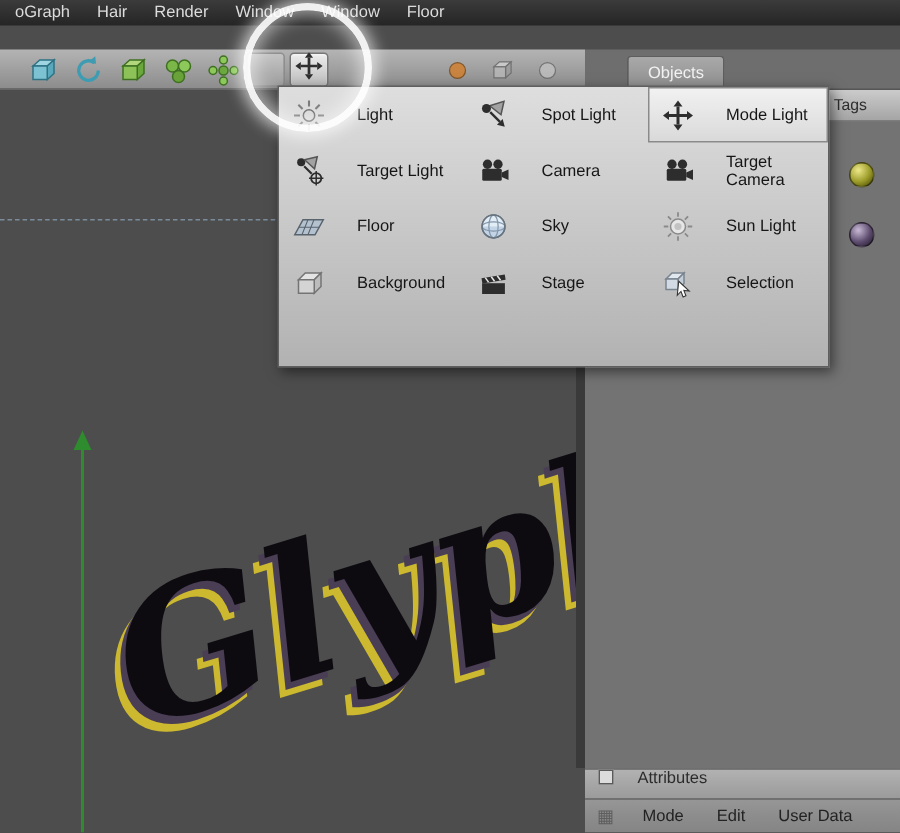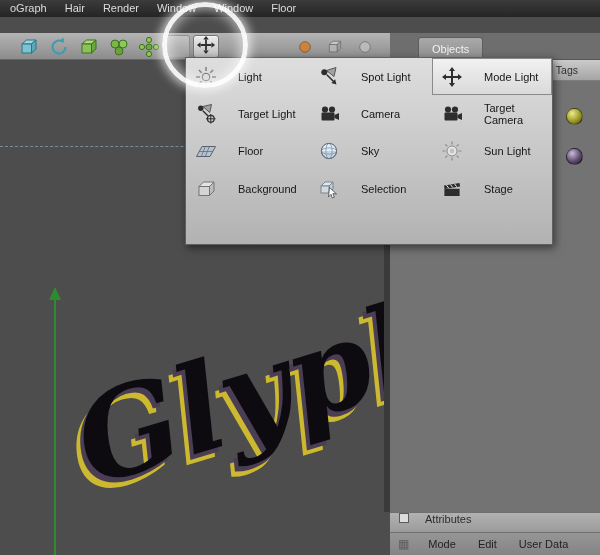--- a/index.html
+++ b/index.html
@@ -278,33 +278,33 @@
           <path d="M14.5 8.5L19 4v9l-4.5 4.5z" fill="#bcbcbc" stroke="#747474"></path>
           <rect x="4" y="8.5" width="10.5" height="9" fill="#d4d4d4" stroke="#747474"></rect>
         </svg>
       </span>
     <span class="mi-label">Background</span>
   </div>
 
   <div class="menu-item">
     <span class="mi-icon">
         <svg width="22" height="22" viewBox="0 0 22 22">
+          <path d="M3 7.5l15.5-2.5.6 3.5L3.6 11z" fill="#2d2d2d"></path>
+          <path d="M5.5 7.1l2.2 3M9.5 6.5l2.2 3M13.5 5.8l2.2 3" stroke="#e8e8e8" stroke-width="1"></path>
+          <rect x="3.4" y="10.8" width="15.2" height="7.2" fill="#2d2d2d"></rect>
+        </svg>
+      </span>
+    <span class="mi-label">Stage</span>
+  </div>
+  <div class="menu-item">
+    <span class="mi-icon">
+        <svg width="22" height="22" viewBox="0 0 22 22">
           <path d="M3 8l4-4h8l-4 4z" fill="#e0e7ed" stroke="#7a848e"></path>
           <path d="M11 8l4-4v7l-4 4z" fill="#c4ced8" stroke="#7a848e"></path>
           <rect x="3" y="8" width="8" height="7" fill="#d2dbe3" stroke="#7a848e"></rect>
           <path d="M11.5 9.5l7 6.5-3.6-.4 1.4 3.6-1.9.8-1.4-3.7-2.5 2.6z" fill="#fff" stroke="#333" stroke-width=".7"></path>
         </svg>
       </span>
     <span class="mi-label">Selection</span>
   </div>
-  <div class="menu-item">
-    <span class="mi-icon">
-        <svg width="22" height="22" viewBox="0 0 22 22">
-          <path d="M3 7.5l15.5-2.5.6 3.5L3.6 11z" fill="#2d2d2d"></path>
-          <path d="M5.5 7.1l2.2 3M9.5 6.5l2.2 3M13.5 5.8l2.2 3" stroke="#e8e8e8" stroke-width="1"></path>
-          <rect x="3.4" y="10.8" width="15.2" height="7.2" fill="#2d2d2d"></rect>
-        </svg>
-      </span>
-    <span class="mi-label">Stage</span>
-  </div>
 </div>
 
 <div class="abs" id="highlight-ring"></div>
 
 </body></html>

